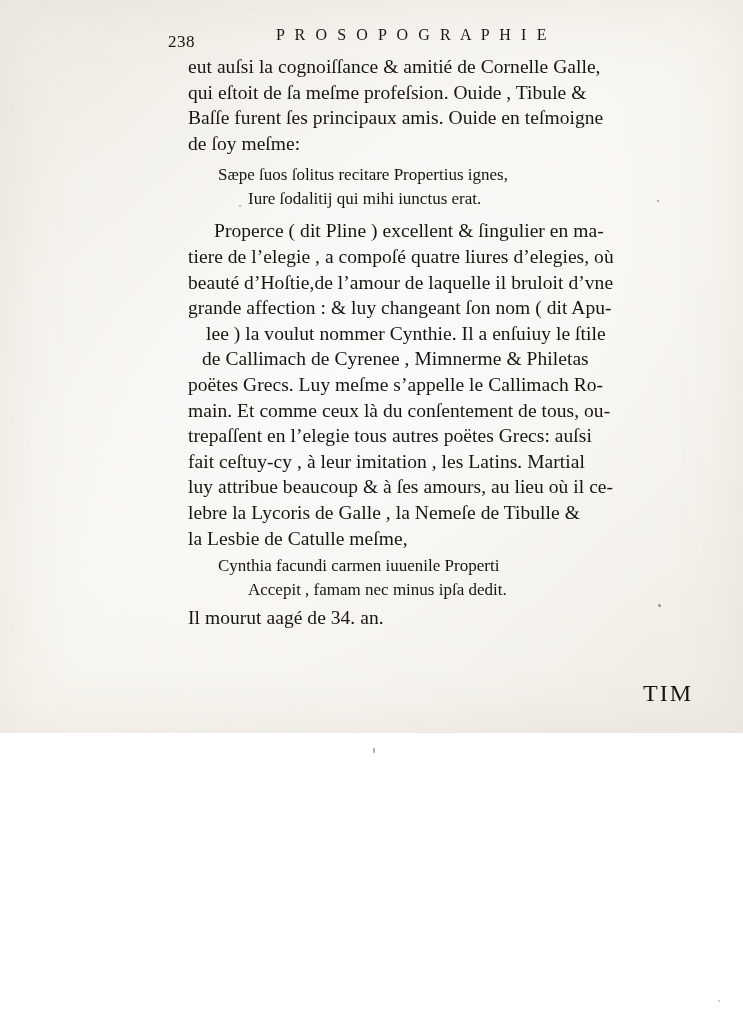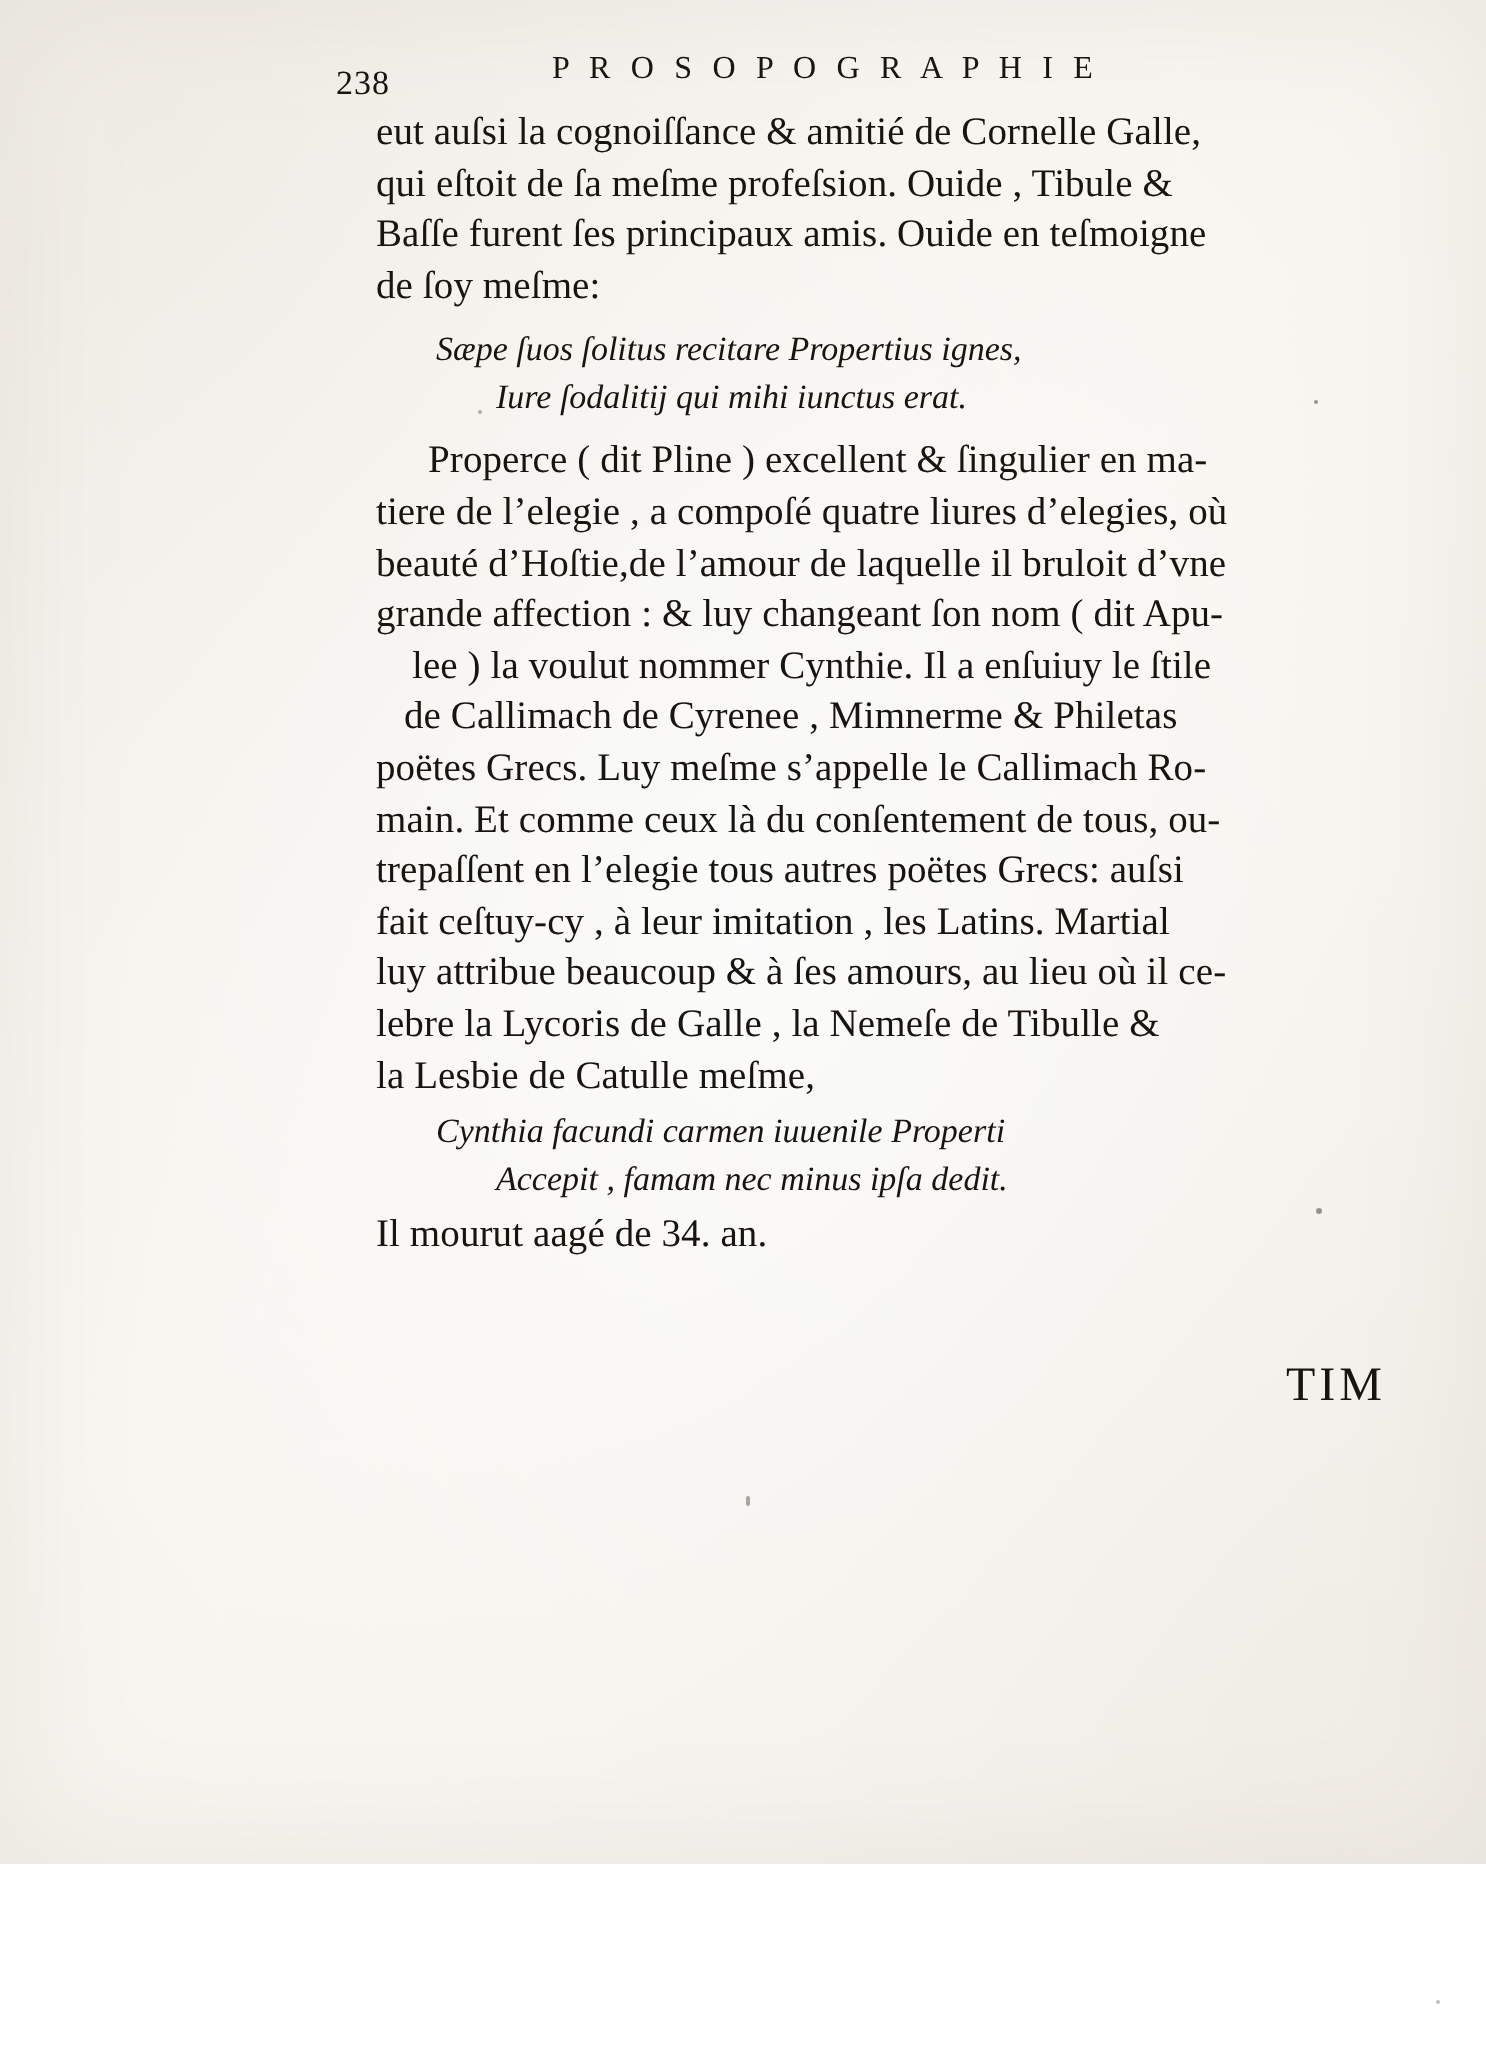--- a/index.html
+++ b/index.html
@@ -24,21 +24,21 @@
       radial-gradient(ellipse at 12% 8%, rgba(180,170,150,0.10), rgba(255,255,255,0) 55%),
       radial-gradient(ellipse at 88% 92%, rgba(185,175,155,0.10), rgba(255,255,255,0) 60%),
       radial-gradient(ellipse at 50% 50%, rgba(255,255,255,1), rgba(246,244,238,1) 85%);
     pointer-events: none;
   }
 
   .page {
     position: absolute;
     top: 0; left: 0;
     width: 743px;
-    height: 932px;
+    height: 733px;
   }
 
   
   .header {
     position: absolute;
     top: 26px;
     left: 168px;
     width: 450px;
     height: 26px;
   }
@@ -71,21 +71,20 @@
   .line {
     font-size: 19.5px;
     line-height: 25.6px;
     white-space: nowrap;
     letter-spacing: 0.05px;
     height: 25.6px;
   }
 
   
   .verse {
-    font-style: italic;
     font-size: 17px;
     line-height: 24px;
     height: 24px;
     white-space: nowrap;
   }
   .verse.v1 { padding-left: 30px; }
   .verse.v2 { padding-left: 60px; }
 
   .gap-sm { height: 7px; }
   .gap-xs { height: 3px; }

